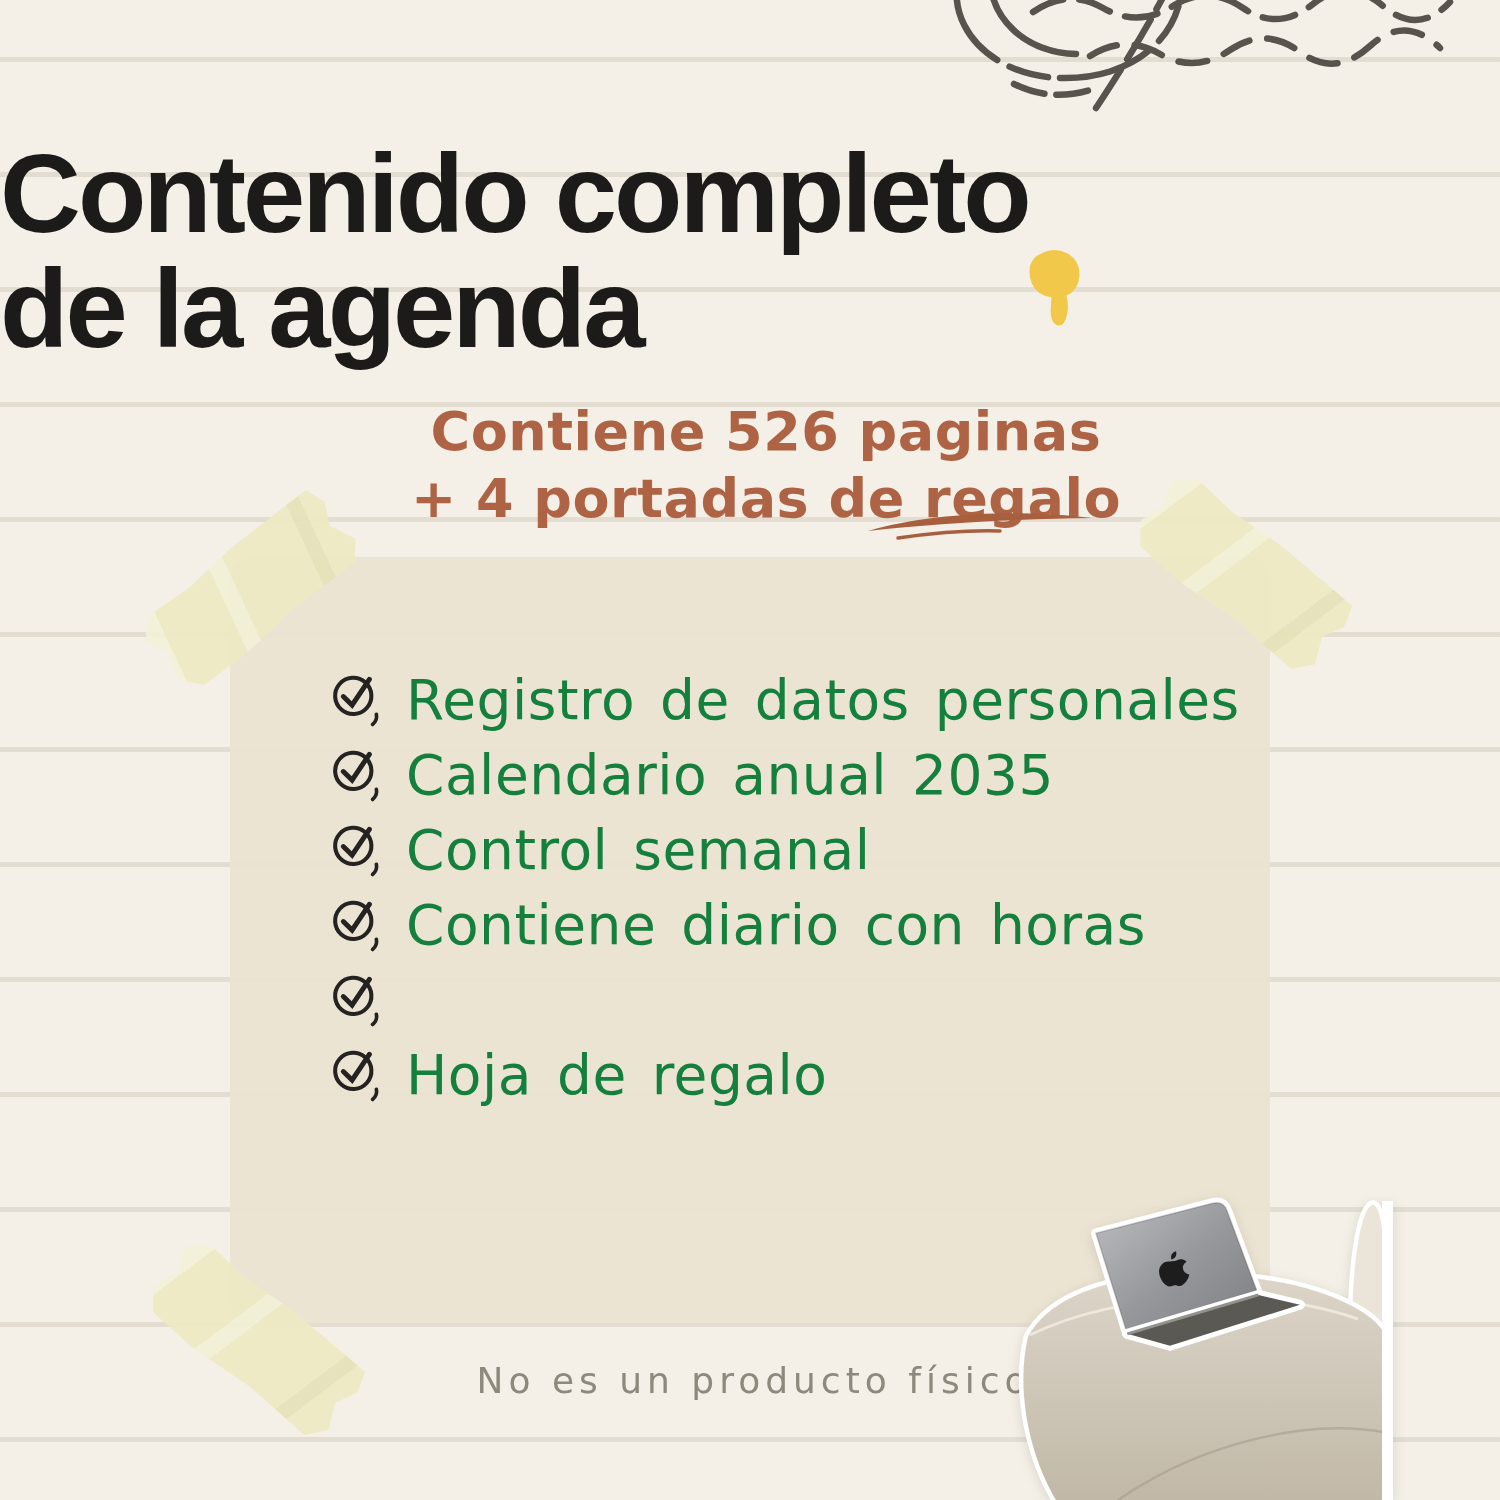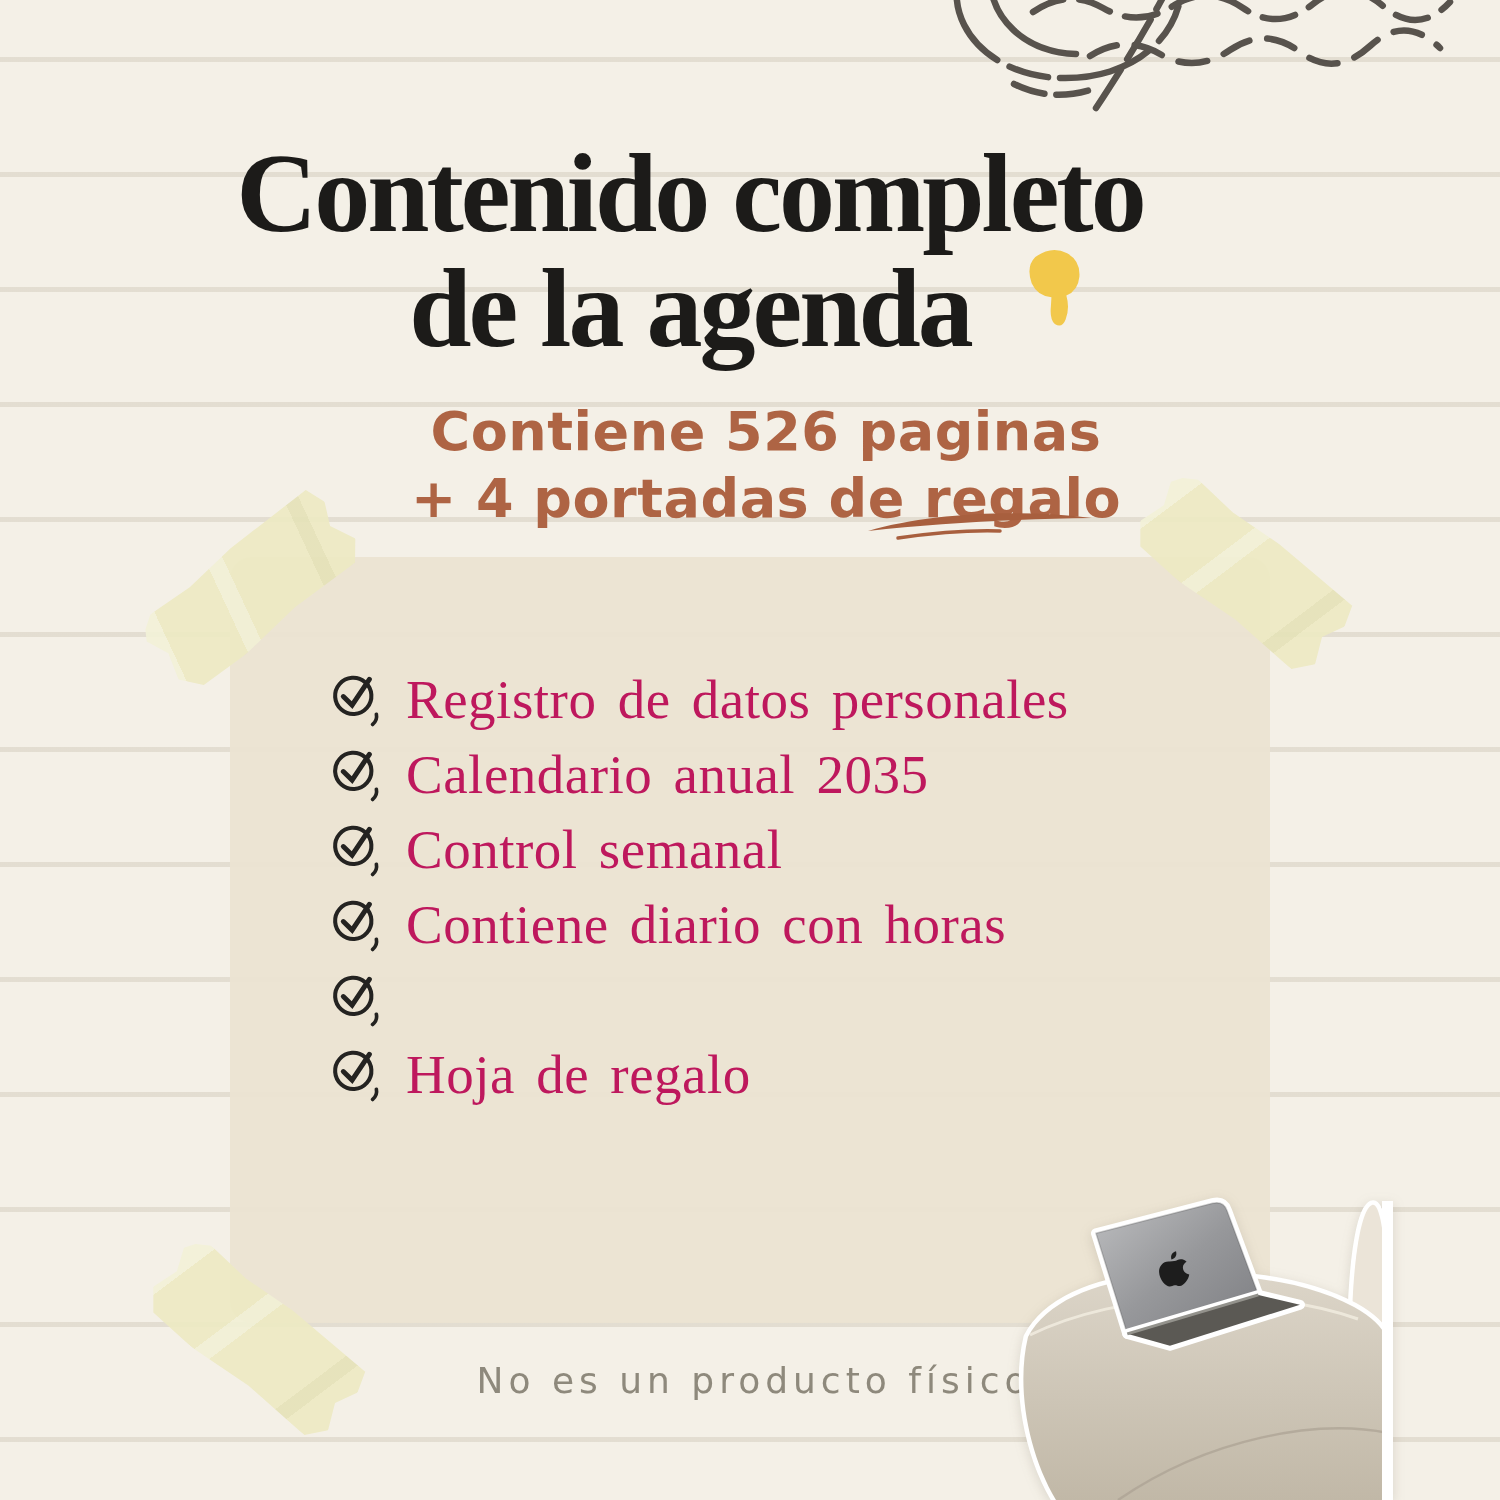--- a/index.html
+++ b/index.html
@@ -33,37 +33,37 @@
       #edeac3;
     clip-path:polygon(3% 9%, 9% 0%, 30% 5%, 55% 1%, 97% 5%, 100% 28%, 95% 52%,
       100% 80%, 93% 100%, 60% 95%, 30% 100%, 7% 96%, 0% 74%, 4% 45%, 0% 20%);
     box-shadow:0 2px 5px rgba(95,85,60,0.12);
   }
   .tape-tl { left:138px; top:544px; transform:rotate(-40deg); }
   .tape-tr { left:1130px; top:527px; transform:rotate(38deg); }
   .tape-bl { left:143px; top:1293px; transform:rotate(38deg); }
 
   .title {
-    position:absolute; left:0; top:136px; width:1380px; text-align:center; z-index:5;
-    font-family:Liberation Serif, serif; font-weight:bold;
+    position:absolute; left:0; top:136px; width:1380px; z-index:5;
+    font-family:Liberation Sans, sans-serif; font-weight:bold;
     font-size:112px; line-height:1.03; letter-spacing:-3px; color:#1c1b19;
   }
   .hand { position:absolute; left:1024px; top:247px; width:62px; height:84px; z-index:5; transform:rotate(-3deg); }
 
   .subtitle {
     position:absolute; left:0; top:399px; width:1500px; text-align:center; z-index:5;
     transform:translateX(16px);
     font-size:54px; font-weight:bold; letter-spacing:0.5px; line-height:1.24; color:#ae6444;
   }
   .swoosh { position:absolute; left:860px; top:505px; width:240px; height:42px; z-index:5; }
 
   .checklist { position:absolute; left:330px; top:662px; z-index:5; }
   .check-row { display:flex; align-items:center; height:75px; }
   .check-icon { width:58px; height:64px; margin-right:18px; flex:none; transform:rotate(-4deg); }
-  .check-label { font-size:55px; color:#be185d; letter-spacing:0.5px; word-spacing:7px; white-space:nowrap;font-family:Liberation Serif, serif; }
+  .check-label { font-size:55px; color:#15803d; letter-spacing:0.5px; word-spacing:7px; white-space:nowrap; }
 
   .disclaimer {
     position:absolute; left:0; top:1360px; width:1500px; text-align:center; z-index:5;
     transform:translateX(4px);
     font-size:36px; letter-spacing:5px; color:#8e897c;
   }
   .photo { position:absolute; left:1000px; top:1185px; width:500px; height:315px; z-index:6;
     filter:drop-shadow(0 3px 6px rgba(100,90,70,0.18)); }
 </style>
 </head>

